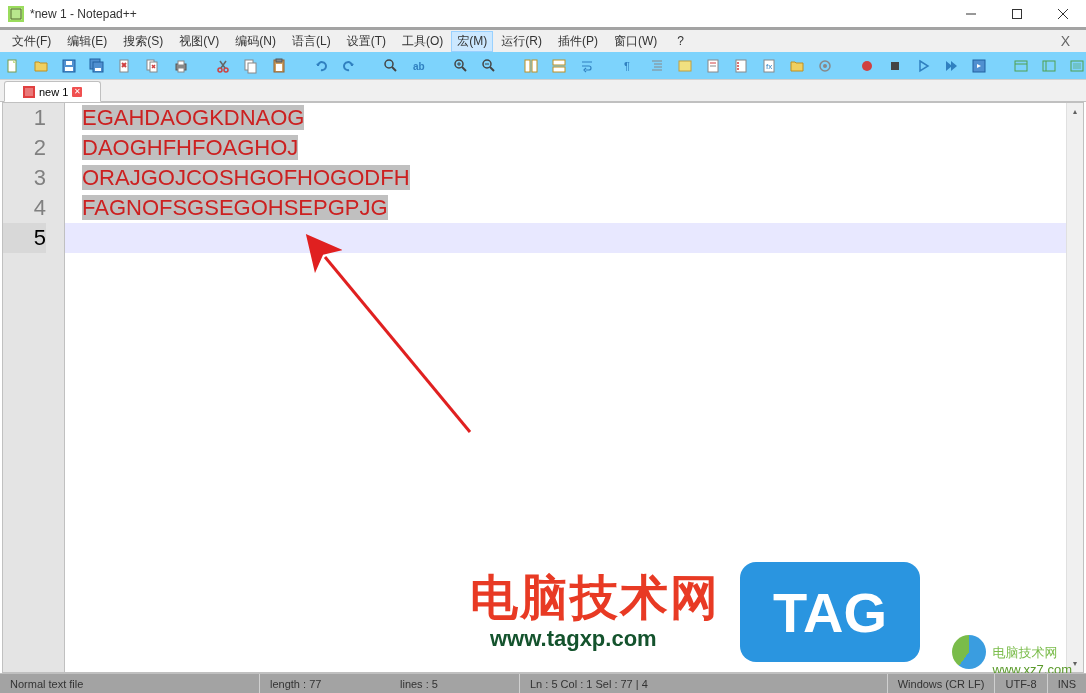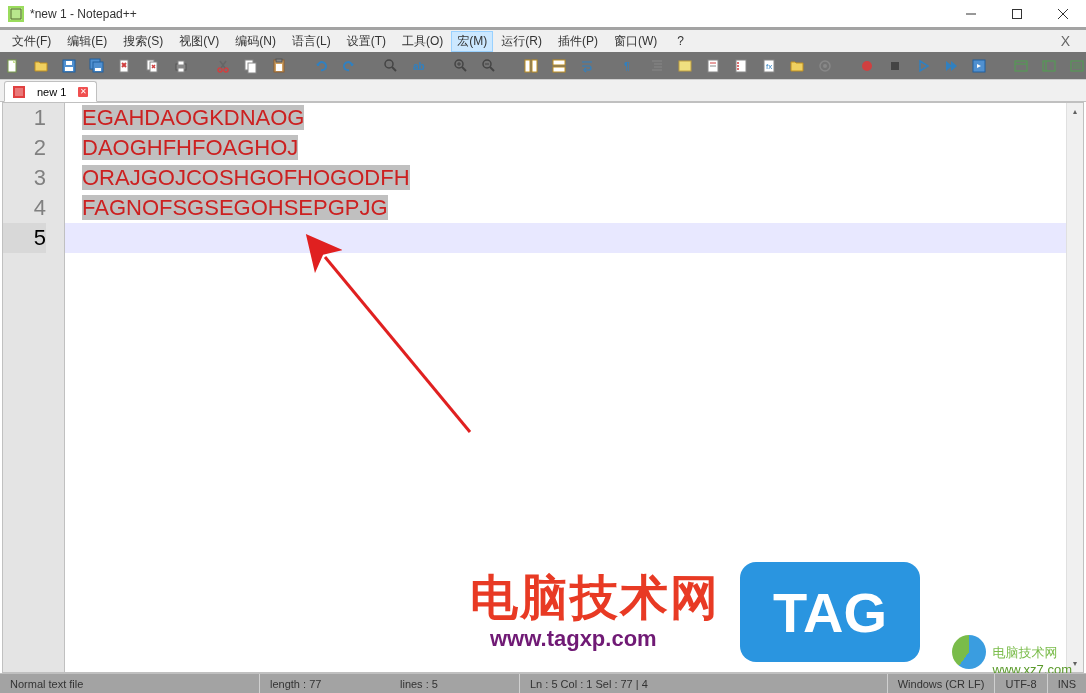--- a/index.html
+++ b/index.html
@@ -13,28 +13,28 @@
 .win-btn { width: 46px; height: 30px; display: flex; align-items: center; justify-content: center; color: #333; font-size: 10px; }
 
 
 .menubar { height: 22px; background: #f0f0f0; display: flex; align-items: center; padding: 0 4px; font-size: 12px; color: #333; }
 .menubar .menu-item { padding: 2px 8px; cursor: default; }
 .menubar .menu-item.active { background: #cce8ff; border: 1px solid #99d1ff; padding: 1px 5px; }
 .menubar .help { margin-left: 4px; }
 .menubar .x-right { margin-left: auto; padding: 0 12px; font-size: 14px; color:#666;}
 
 
-.toolbar { height: 28px; background: #737373; display: flex; align-items: center; padding: 2px 4px; gap: 10px; border-bottom: 1px solid #d0d0d0; }
+.toolbar { height: 28px; background: #7dd3fc; display: flex; align-items: center; padding: 2px 4px; gap: 10px; border-bottom: 1px solid #d0d0d0; }
 .tb-btn { width: 22px; height: 22px; display: flex; align-items: center; justify-content: center; border: 1px solid transparent; }
 .tb-sep { width: 1px; height: 20px; background: #c0c0c0; margin: 0 2px; }
 .tb-btn svg { width: 16px; height: 16px; }
 
 
 .tabbar { height: 22px; background: #f0f0f0; display: flex; align-items: flex-end; padding: 0 4px; border-bottom: 1px solid #c0c0c0; }
-.tab { height: 21px; background: #fff; border: 1px solid #c0c0c0; border-bottom: 1px solid #fff; padding: 0 8px; display: flex; align-items: center; font-size: 11px; gap: 12px; margin-bottom:-1px; border-radius: 3px 3px 0 0;}
+.tab { height: 21px; background: #fff; border: 1px solid #c0c0c0; border-bottom: 1px solid #fff; padding: 0 18px; display: flex; align-items: center; font-size: 11px; gap: 4px; margin-bottom:-1px; border-radius: 3px 3px 0 0;}
 .tab .unsaved-icon { width: 12px; height: 12px; }
 .tab .close-x { width:10px; height:10px; display:flex; align-items:center; justify-content:center; background:#f05050; color:#fff; font-size:8px; border-radius:1px;}
 
 
 .editor-wrap { position: absolute; top: 102px; left: 2px; right: 2px; bottom: 20px; border: 1px solid #c0c0c0; display: flex; background:#fff;}
 .gutter { width: 62px; background: #e4e4e4; text-align: right; padding: 0 18px 0 0; font-family: Consolas, monospace; font-size: 22px; color: #808080; line-height: 30px; border-right: 1px solid #c0c0c0;}
 .gutter .ln { height: 30px; }
 .gutter .ln.current { color: #000; background:#d8d8d8;}
 .code { flex: 1; font-family: Consolas, "Courier New", monospace; font-size: 22px; line-height: 30px; position: relative; }
 .code-line { height: 30px; padding-left: 17px; white-space: pre; }
@@ -42,21 +42,21 @@
 .code-line.current { background: #e8e8ff; }
 .scrollbar-v { position: absolute; right: 0; top: 0; width: 17px; bottom: 0; background: #f0f0f0; border-left:1px solid #e0e0e0;}
 .sb-arrow { height: 17px; display: flex; align-items:center; justify-content:center; font-size:8px; color:#606060;}
 .sb-arrow.bottom { position: absolute; bottom: 0; width: 100%; }
 
 
 .arrow-overlay { position: absolute; pointer-events: none; top: 102px; left: 0; }
 
 
 .wm1 { position:absolute; left:470px; top:566px; font-size:48px; font-weight:bold; color:#e83a24; letter-spacing:2px;}
-.wm1-sub { position:absolute; left:490px; top:626px; font-size:22px; color:#701a75; font-weight:bold;}
+.wm1-sub { position:absolute; left:490px; top:626px; font-size:22px; color:#14532d; font-weight:bold;}
 .wm-tag { position:absolute; left:740px; top:562px; width:180px; height:100px; background:#2a95e0; border-radius:16px; display:flex; align-items:center; justify-content:center; color:#fff; font-size:56px; font-weight:bold;}
 .wm2 { position:absolute; right:14px; bottom:16px; font-size:13px; color:#7abc4a;}
 .wm2-logo{position:absolute; right:100px; bottom:24px; width:34px; height:34px; border-radius:50%; background:conic-gradient(#3a9de0 0 60%, #7abc4a 60% 100%);}
 
 
 .statusbar { position: absolute; bottom: 0; left: 0; right: 0; height: 20px; background: #a3a3a3; border-top: 1px solid #c0c0c0; display: flex; align-items: center; font-size: 11px; color: #333; }
 .statusbar .cell { padding: 0 10px; border-right: 1px solid #d0d0d0; height:100%; display:flex; align-items:center;}
 .statusbar .flex1 { flex: 1; }
 </style>
 </head>

